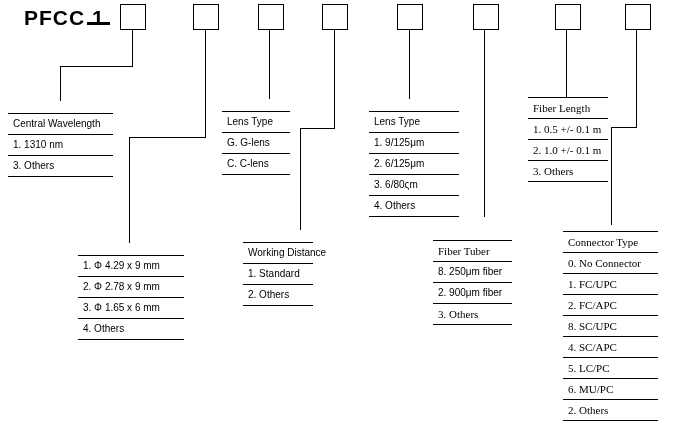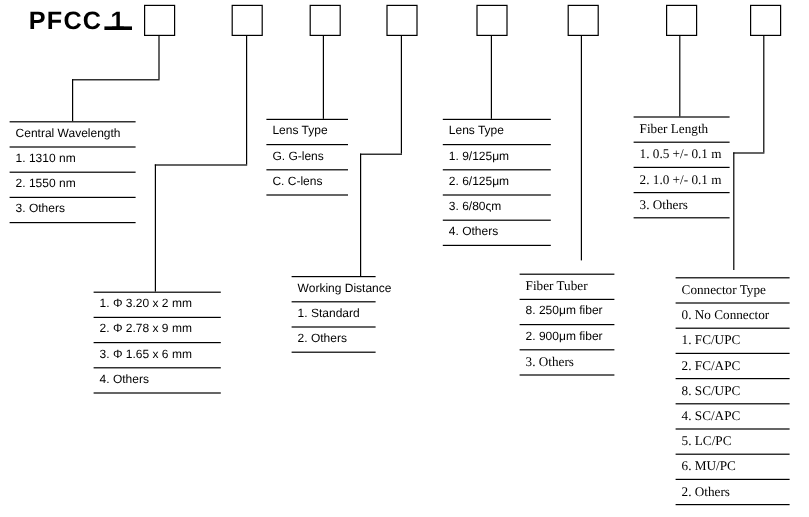--- a/index.html
+++ b/index.html
@@ -14,21 +14,21 @@
   .underscore{position:absolute;left:87px;top:22px;width:23px;height:3px;background:#000;}
   .box{position:absolute;top:4px;width:24px;height:24px;border:1px solid #000;background:#fff;}
   .vline{position:absolute;width:1px;background:#000;}
   .hline{position:absolute;height:1px;background:#000;}
   .dtable{position:absolute;border-top:1px solid #000;font-size:10px;}
   .dtable .trow{
     height:20px;line-height:20px;border-bottom:1px solid #000;
     padding-left:5px;white-space:nowrap;overflow:visible;
   }
   .serif{font-family:"Liberation Serif",serif;font-size:11px;}
-  .sans{font-family:"Liberation Sans",sans-serif;font-size:10px;}
+  .sans{font-family:"Liberation Sans",sans-serif;font-size:10px;margin-top:12px;}
 </style>
 </head>
 <body>
 
 <div id="canvas">
 
   <div class="title">PFCC 1</div>
   <div class="underscore"></div>
 
   <div class="box" style="left:120px"></div>
@@ -60,26 +60,25 @@
 
   <div class="vline" style="left:566px;top:30px;height:67px"></div>
 
   <div class="vline" style="left:636px;top:30px;height:97px"></div>
   <div class="hline" style="left:611px;top:127px;width:26px"></div>
   <div class="vline" style="left:611px;top:127px;height:98px"></div>
 
   <div class="dtable sans" style="left:8px;top:101px;width:105px">
     <div class="trow">Central Wavelength</div>
     <div class="trow">1. 1310 nm</div>
-    <div class="trow">2. 1550 nm</div>
     <div class="trow">3. Others</div>
   </div>
 
   <div class="dtable sans" style="left:78px;top:243px;width:106px">
-    <div class="trow">1. Φ 3.20 x 2 mm</div>
+    <div class="trow">1. Φ 4.29 x 9 mm</div>
     <div class="trow">2. Φ 2.78 x 9 mm</div>
     <div class="trow">3. Φ 1.65 x 6 mm</div>
     <div class="trow">4. Others</div>
   </div>
 
   <div class="dtable sans" style="left:222px;top:99px;width:68px">
     <div class="trow">Lens Type</div>
     <div class="trow">G. G-lens</div>
     <div class="trow">C. C-lens</div>
   </div>

